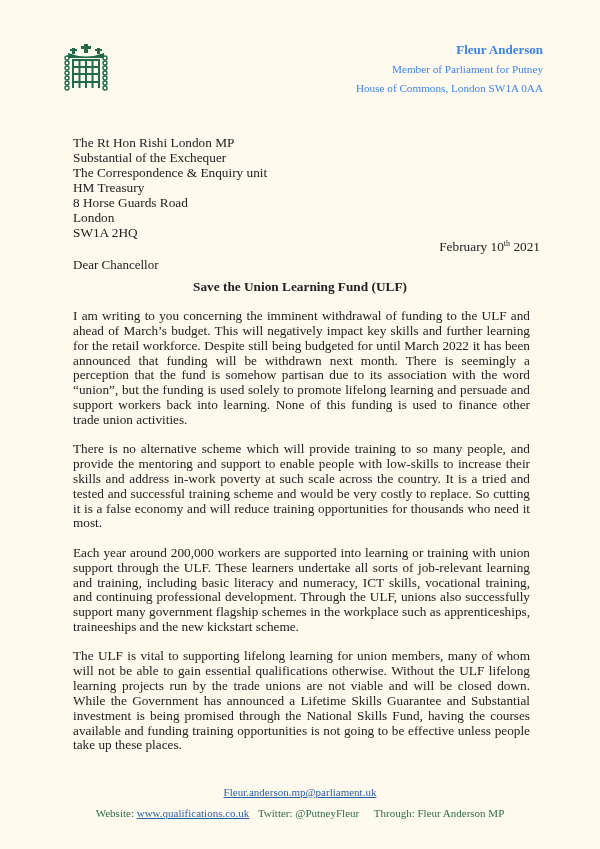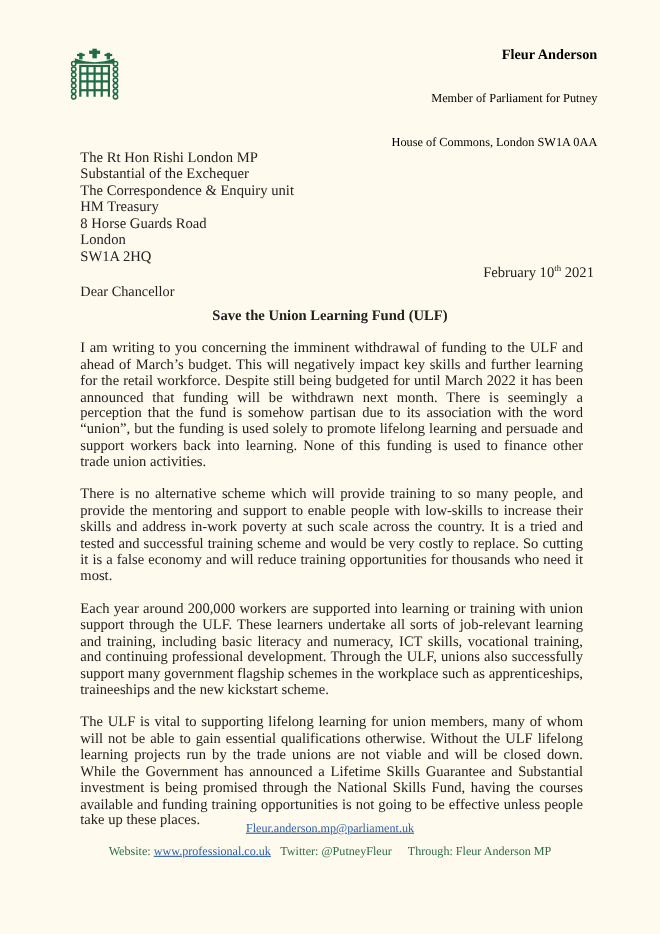--- a/index.html
+++ b/index.html
@@ -4,31 +4,31 @@
 <style>
   html, body { margin: 0; padding: 0; }
   body {
     width: 600px; height: 849px; overflow: hidden;
     background: #fffaee;
     font-family: "Liberation Serif", "DejaVu Serif", serif;
     color: #222;
     position: relative;
   }
   .logo { position: absolute; left: 64px; top: 44px; width: 44px; height: 50px; }
-  .header { position: absolute; right: 57px; top: 42px; text-align: right; color: #000000; }
+  .header { position: absolute; right: 57px; top: 42px; text-align: right; color: #3b82f6; }
   .header .name { font-weight: bold; font-size: 13px; line-height: 16px; }
-  .header .line { font-size: 11.2px; line-height: 16px; margin-top: 24px; }
+  .header .line { font-size: 11.2px; line-height: 16px; margin-top: 3px; }
   .address { position: absolute; left: 73px; top: 135px; font-size: 13.3px; line-height: 15px; }
   .date { position: absolute; right: 60px; top: 239px; font-size: 13.3px; }
   .date sup { font-size: 8px; margin-top: 28px; }
   .salutation { position: absolute; left: 73px; top: 257px; font-size: 13px; }
   .subject { position: absolute; left: 0; right: 0; top: 279px; text-align: center; font-weight: bold; font-size: 13.3px; }
   .body { position: absolute; left: 73px; width: 457px; top: 309px; font-size: 13.25px; line-height: 14.85px; text-align: justify; }
   .body p { margin: 0 0 14.5px 0; }
-  .footer { position: absolute; left: 0; right: 0; text-align: center; font-size: 11px; color: #2e6b4f; }
+  .footer { position: absolute; left: 0; right: 0; text-align: center; font-size: 11px; color: #2e6b4f; margin-top: 39px; }
   .footer a { color: #2a5fa8; text-decoration: underline; }
   .footer.email { top: 747px; }
   .footer.social { top: 768px; }
   .footer .gap { display: inline-block; width: 6px; }
 </style>
 </head>
 <body>
 
 <div class="logo">
   <svg width="44" height="50" viewBox="0 0 44 50">
@@ -99,16 +99,16 @@
   <p>I am writing to you concerning the imminent withdrawal of funding to the ULF and ahead of March’s budget. This will negatively impact key skills and further learning for the retail workforce. Despite still being budgeted for until March 2022 it has been announced that funding will be withdrawn next month. There is seemingly a perception that the fund is somehow partisan due to its association with the word “union”, but the funding is used solely to promote lifelong learning and persuade and support workers back into learning. None of this funding is used to finance other trade union activities.</p>
   <p>There is no alternative scheme which will provide training to so many people, and provide the mentoring and support to enable people with low-skills to increase their skills and address in-work poverty at such scale across the country. It is a tried and tested and successful training scheme and would be very costly to replace. So cutting it is a false economy and will reduce training opportunities for thousands who need it most.</p>
   <p>Each year around 200,000 workers are supported into learning or training with union support through the ULF. These learners undertake all sorts of job-relevant learning and training, including basic literacy and numeracy, ICT skills, vocational training, and continuing professional development. Through the ULF, unions also successfully support many government flagship schemes in the workplace such as apprenticeships, traineeships and the new kickstart scheme.</p>
   <p>The ULF is vital to supporting lifelong learning for union members, many of whom will not be able to gain essential qualifications otherwise. Without the ULF lifelong learning projects run by the trade unions are not viable and will be closed down. While the Government has announced a Lifetime Skills Guarantee and Substantial investment is being promised through the National Skills Fund, having the courses available and funding training opportunities is not going to be effective unless people take up these places.</p>
 </div>
 
 <div class="footer email">
   <a>Fleur.anderson.mp@parliament.uk</a>
 </div>
 <div class="footer social">
-  <span>Website: </span><a>www.professional.co.uk</a><span class="gap"></span>
+  <span>Website: </span><a>www.qualifications.co.uk</a><span class="gap"></span>
   <span>Twitter: @PutneyFleur</span><span class="gap"></span><span class="gap"></span>
   <span>Through: Fleur Anderson MP</span>
 </div>
 
 </body></html>

